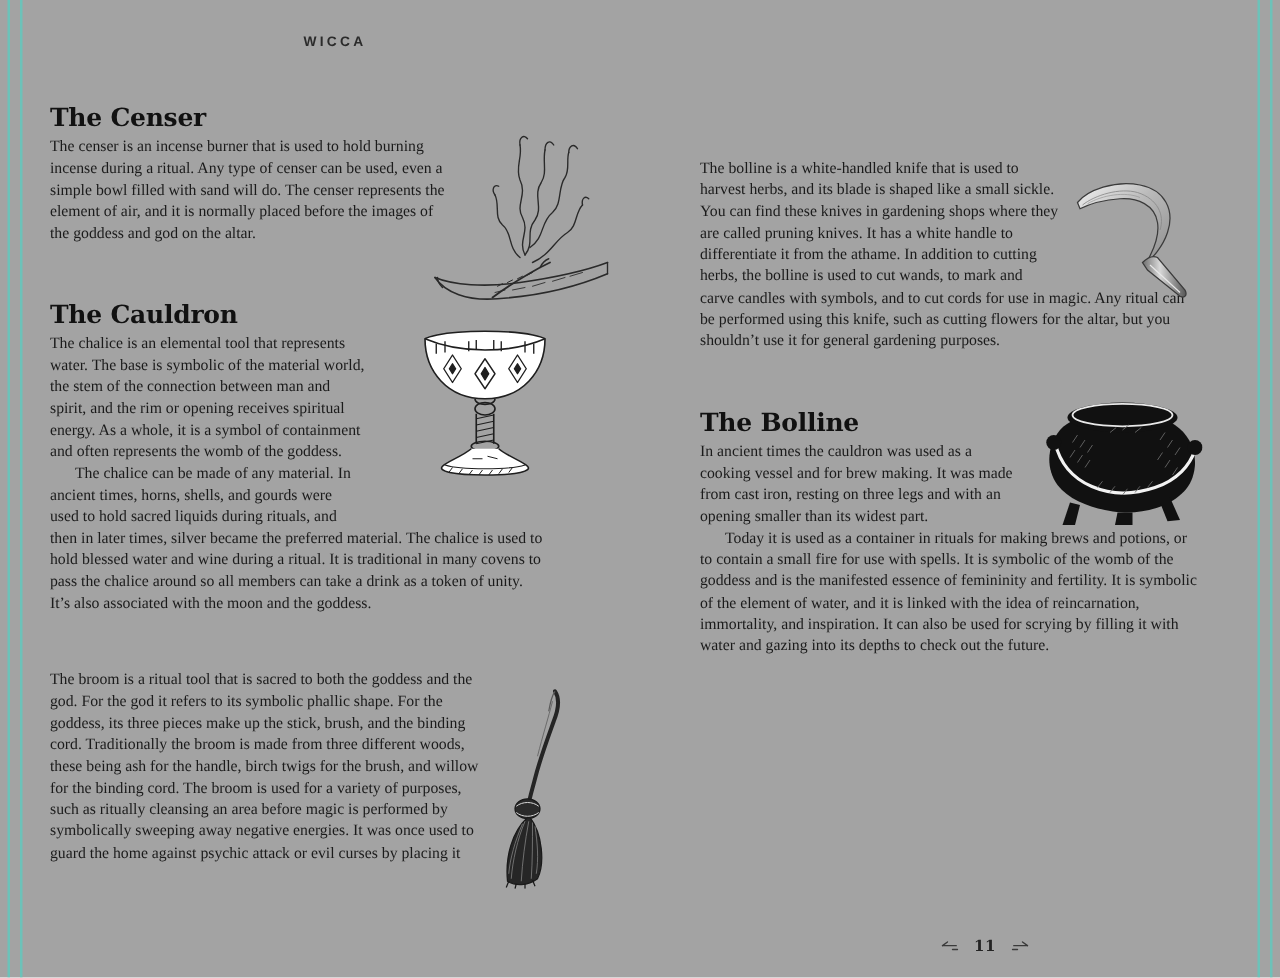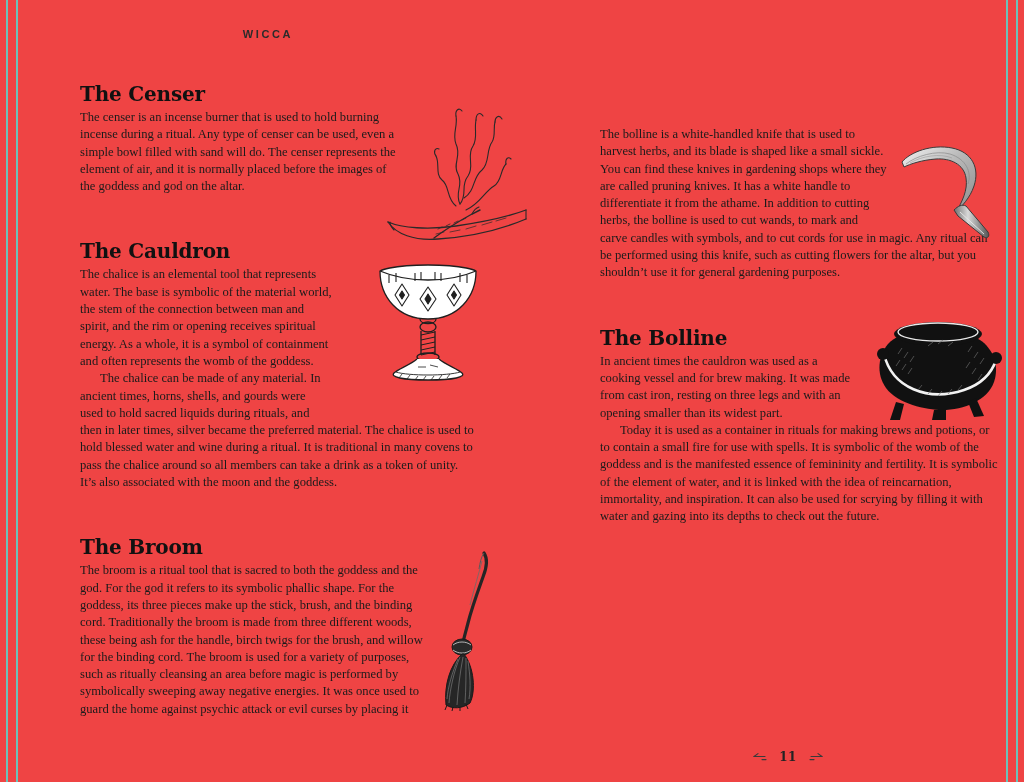--- a/index.html
+++ b/index.html
@@ -11,21 +11,21 @@
     width: 1024px;
     height: 782px;
     overflow: hidden;
     font-family: "Liberation Serif", serif;
     color: #1a1a1a;
     position: relative;
   }
   .spread {
     position: absolute;
     inset: 0;
-    background: #ef4444;
+    background: #a3a3a3;
   }
   
   .edge-rule {
     position: absolute;
     top: 0;
     bottom: 0;
     width: 2px;
     background: #6cc2b9;
   }
   .edge-rule.l1 { left: 6px; }
@@ -75,21 +75,21 @@
   p.para {
     margin: 0;
     font-size: 12.6px;
     line-height: 17.3px;
     text-align: left;
     color: #1b1b1b;
   }
   p.para.indent { text-indent: 20px; }
   p.para em { font-style: italic; }
 
-  .section { position: relative; margin-left: 40px; }
+  .section { position: relative; }
 
   
   .wrap-shim {
     float: right;
     height: 0;
     width: 0;
   }
 
   .figure {
     position: absolute;
@@ -236,21 +236,20 @@
                 <path d="M28 111 C28 126, 28 142, 27 156"></path>
                 <path d="M20 112 C14 126, 10 140, 9 152"></path>
                 <path d="M30 114 C32 128, 33 140, 31 152"></path>
               </g>
               <g stroke="#1a1a1a" stroke-width="1">
                 <path d="M9 158 l-2 5 M15 160 l-1 4 M22 160 l0 4 M28 157 l2 5"></path>
               </g>
             </g>
           </svg>
         </div>
-        <h2 class="section-title">The Broom</h2>
         <p class="para" style="width:348px;">The broom is a ritual tool that is sacred to both the goddess and the god. For the god it refers to its symbolic phallic shape. For the goddess, its three pieces make up the stick, brush, and the binding cord. Traditionally the broom is made from three different woods, these being ash for the handle, birch twigs for the brush, and willow for the binding cord. The broom is used for a variety of purposes, such as ritually cleansing an area before magic is performed by symbolically sweeping away negative energies. It was once used to guard the home against psychic attack or evil curses by placing it</p>
       </div>
 
     </div>
 
   </div>
 
   <div class="page right">
 
 

